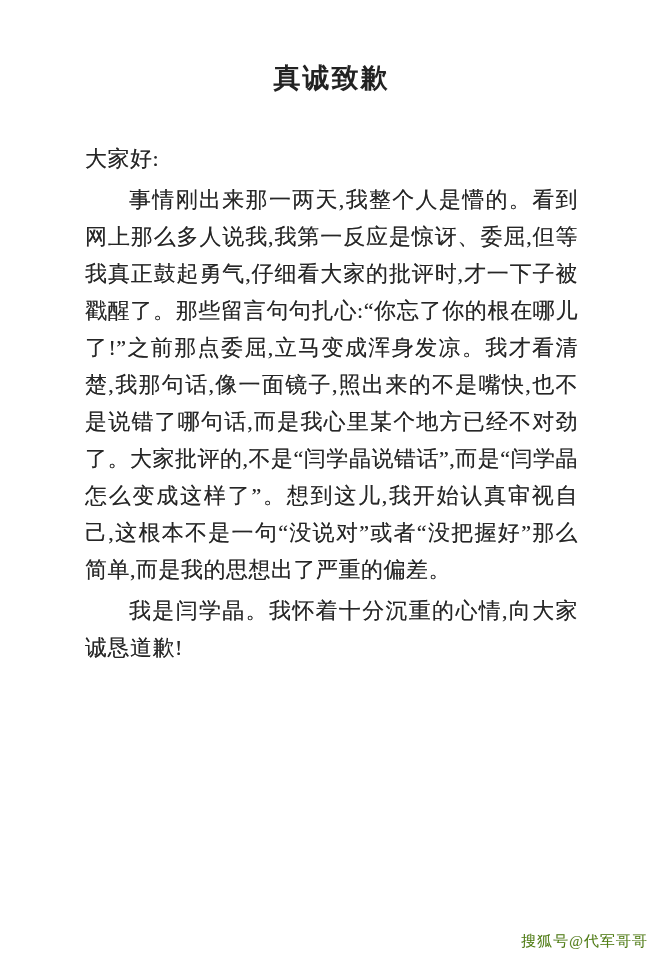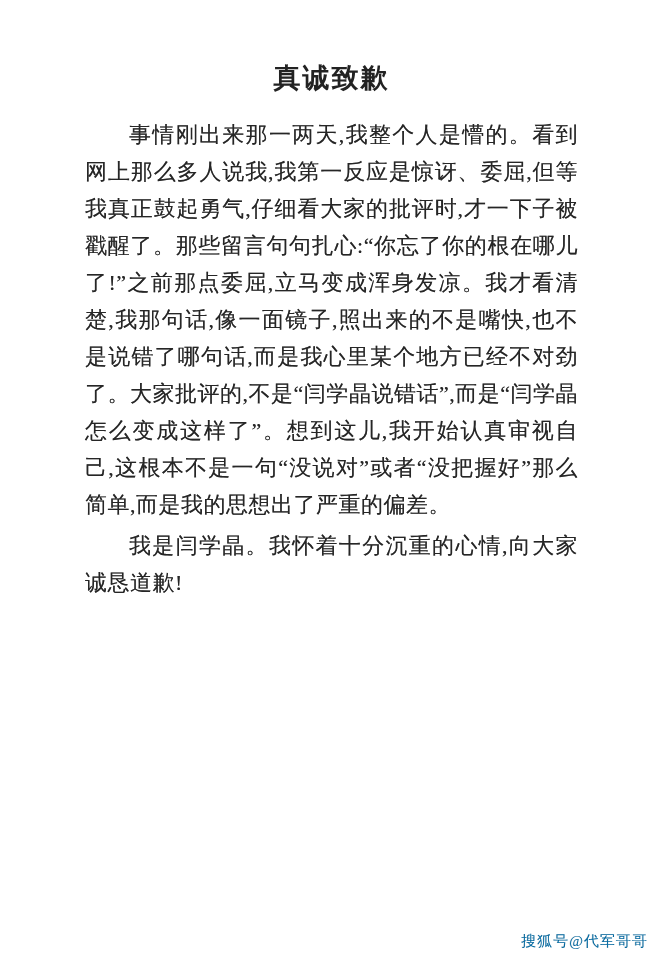--- a/index.html
+++ b/index.html
@@ -12,21 +12,21 @@
     background: #ffffff;
     overflow: hidden;
     position: relative;
     font-family: "Liberation Serif", "DejaVu Serif", serif;
     color: #262626;
   }
   .page {
     padding: 60px 82px 0 85px;
   }
   .doc-title {
-    margin: 0 0 20px 0;
+    margin: 0 0 44px 0;
     font-size: 27px;
     line-height: 36px;
     font-weight: bold;
     text-align: center;
     letter-spacing: 2px;
     color: #222222;
   }
   .doc-body p {
     margin: 0 0 4px 0;
     font-size: 22px;
@@ -42,32 +42,33 @@
   }
   .salutation {
     text-indent: 0;
   }
   .watermark {
     position: absolute;
     right: 12px;
     bottom: 8px;
     font-size: 15px;
     letter-spacing: 1px;
-    color: #0369a1;
+    color: #4d7c0f;
     text-shadow: 1px 1px 0 #ffffff, -0.5px -0.5px 0 #d9d9d9;
     white-space: nowrap;
   }
 </style>
 </head>
 <body>
 
 <div class="page">
   <h1 class="doc-title">真诚致歉</h1>
 
   <div class="doc-body">
+    <p class="salutation">大家好:</p>
 
     <p class="indent">事情刚出来那一两天,我整个人是懵的。看到网上那么多人说我,我第一反应是惊讶、委屈,但等我真正鼓起勇气,仔细看大家的批评时,才一下子被戳醒了。那些留言句句扎心:“你忘了你的根在哪儿了!”之前那点委屈,立马变成浑身发凉。我才看清楚,我那句话,像一面镜子,照出来的不是嘴快,也不是说错了哪句话,而是我心里某个地方已经不对劲了。大家批评的,不是“闫学晶说错话”,而是“闫学晶怎么变成这样了”。想到这儿,我开始认真审视自己,这根本不是一句“没说对”或者“没把握好”那么简单,而是我的思想出了严重的偏差。</p>
 
     <p class="indent">我是闫学晶。我怀着十分沉重的心情,向大家诚恳道歉!</p>
 
   </div>
 </div>
 
 <div class="watermark">搜狐号@代军哥哥</div>
 

